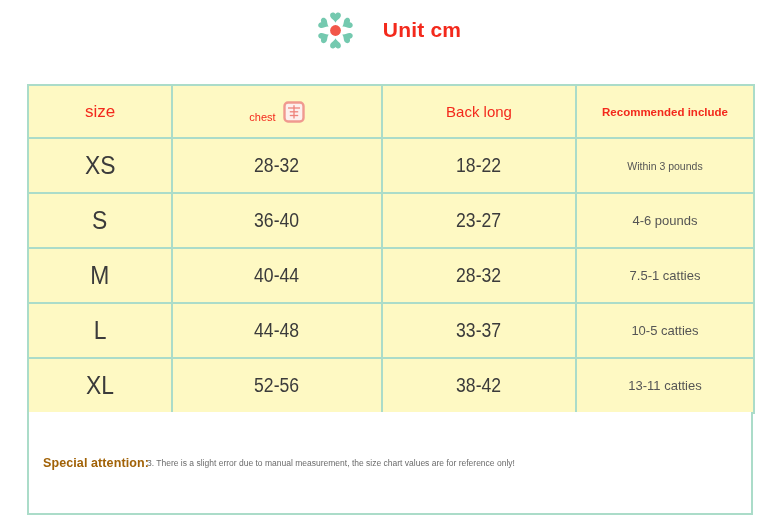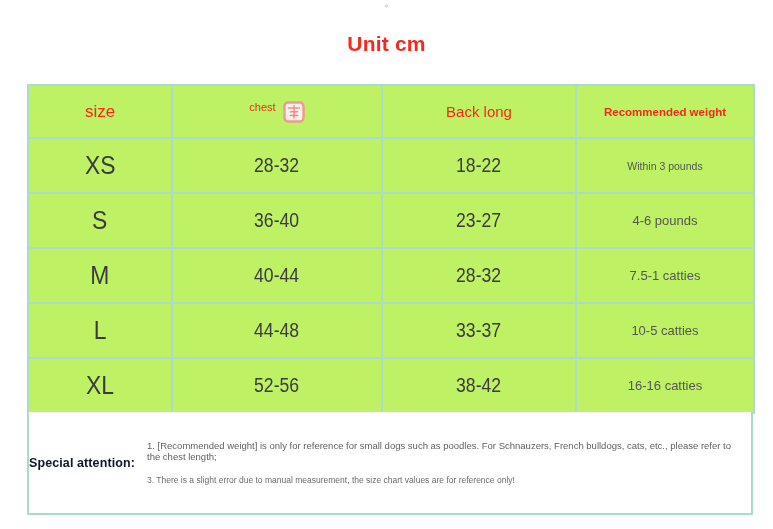--- a/index.html
+++ b/index.html
@@ -5,56 +5,56 @@
   * { margin:0; padding:0; box-sizing:border-box; }
   html,body { background:#fff; }
   .page {
     position:relative; width:773px; height:529px; background:#ffffff;
     font-family:"Liberation Sans", sans-serif; overflow:hidden;
   }
 
   
   .top-header {
     position:absolute; top:4px; left:0; width:100%; height:52px;
-    display:flex; align-items:center; justify-content:center; gap:24px;flex-direction:column;
+    display:flex; align-items:center; justify-content:center; gap:24px;
   }
   .flower { width:47px; height:47px; }
   .unit-label { color:#f3291c; font-size:21px; font-weight:700; letter-spacing:0.2px; }
 
   
   table.size-table {
     position:absolute; left:27px; top:84px; width:726px;
-    border-collapse:collapse; table-layout:fixed; background:#bef264;
+    border-collapse:collapse; table-layout:fixed; background:#fef9c3;
   }
   .size-table th, .size-table td {
     border:2px solid #abdcc9; text-align:center; vertical-align:middle; padding:0;
   }
   .size-table tr.head-row { height:53px; }
   .size-table tr.data-row { height:55px; }
 
   .h-size   { color:#f3291c; font-size:17px; font-weight:400; }
   .h-chest  { color:#f3291c; font-size:11px; font-weight:400; }
   .h-back   { color:#f3291c; font-size:15px; font-weight:400;margin-left:8px; }
   .h-weight { color:#f3291c; font-size:11.5px; font-weight:600; }
-  .chest-wrap { display:flex; align-items:flex-start; justify-content:center; gap:7px; }
+  .chest-wrap { display:flex; align-items:flex-end; justify-content:center; gap:7px; }
 
   .cell-size  { color:#3b3b3b; font-size:26px; font-weight:400; }
   .cell-num   { color:#3b3b3b; font-size:20px; font-weight:400; }
   .cell-weight{ color:#555555; font-size:13px; font-weight:400;margin-left:26px; }
   .cell-weight-sm { font-size:10.5px; }
   .cond { display:inline-block; transform:scaleX(0.88); }
 
   
   .notes-box {
     position:absolute; left:27px; top:412px; width:726px; height:103px;
     border:2px solid #abdcc9; border-top:none; background:#fff;
   }
   .notes-label {
-    position:absolute; left:0; top:50%; transform:translateY(-50%);
-    color:#0f172a; font-size:12.5px; font-weight:600; letter-spacing:0.1px;
+    position:absolute; left:14px; top:50%; transform:translateY(-50%);
+    color:#a16207; font-size:12.5px; font-weight:600; letter-spacing:0.1px;
   }
   .notes-list {
     position:absolute; left:118px; top:0; height:100%; right:8px;
     display:flex; flex-direction:column; justify-content:center; gap:13px;
   }
   .note { color:#5f5f5f; }
   .note-0 { font-size:9.5px; }
   .note-1 { font-size:10px; }
   .note-2 { font-size:8.5px; color:#6b6b6b; }
 </style>
@@ -99,21 +99,21 @@
             <g stroke="#ee837b" stroke-width="1.3" fill="none">
               <line x1="5" y1="7" x2="17" y2="7"></line>
               <line x1="6.8" y1="10.8" x2="15.2" y2="10.8"></line>
               <line x1="6.8" y1="14.5" x2="15.2" y2="14.5"></line>
               <line x1="11" y1="4.2" x2="11" y2="17.5"></line>
             </g>
           </svg>
         </div>
       </th>
       <th class="h-back">Back long</th>
-      <th class="h-weight">Recommended weight</th>
+      <th class="h-weight">Recommended include</th>
     </tr>
 
     <tr class="data-row">
       <td class="cell-size"><span class="cond">XS</span></td>
       <td class="cell-num"><span class="cond">28-32</span></td>
       <td class="cell-num"><span class="cond">18-22</span></td>
       <td class="cell-weight cell-weight-sm">Within 3 pounds</td>
     </tr>
     <tr class="data-row">
       <td class="cell-size"><span class="cond">S</span></td>
@@ -130,26 +130,25 @@
     <tr class="data-row">
       <td class="cell-size"><span class="cond">L</span></td>
       <td class="cell-num"><span class="cond">44-48</span></td>
       <td class="cell-num"><span class="cond">33-37</span></td>
       <td class="cell-weight">10-5 catties</td>
     </tr>
     <tr class="data-row">
       <td class="cell-size"><span class="cond">XL</span></td>
       <td class="cell-num"><span class="cond">52-56</span></td>
       <td class="cell-num"><span class="cond">38-42</span></td>
-      <td class="cell-weight">16-16 catties</td>
+      <td class="cell-weight">13-11 catties</td>
     </tr>
   </tbody>
     </table>
 
   <div class="notes-box">
     <span class="notes-label">Special attention:</span>
     <div class="notes-list">
-      <div class="note note-0">1. [Recommended weight] is only for reference for small dogs such as poodles. For Schnauzers, French bulldogs, cats, etc., please refer to the chest length;</div>
       <div class="note note-2">3. There is a slight error due to manual measurement, the size chart values are for reference only!</div>
     </div>
   </div>
 
 </div>
 
 </body></html>

